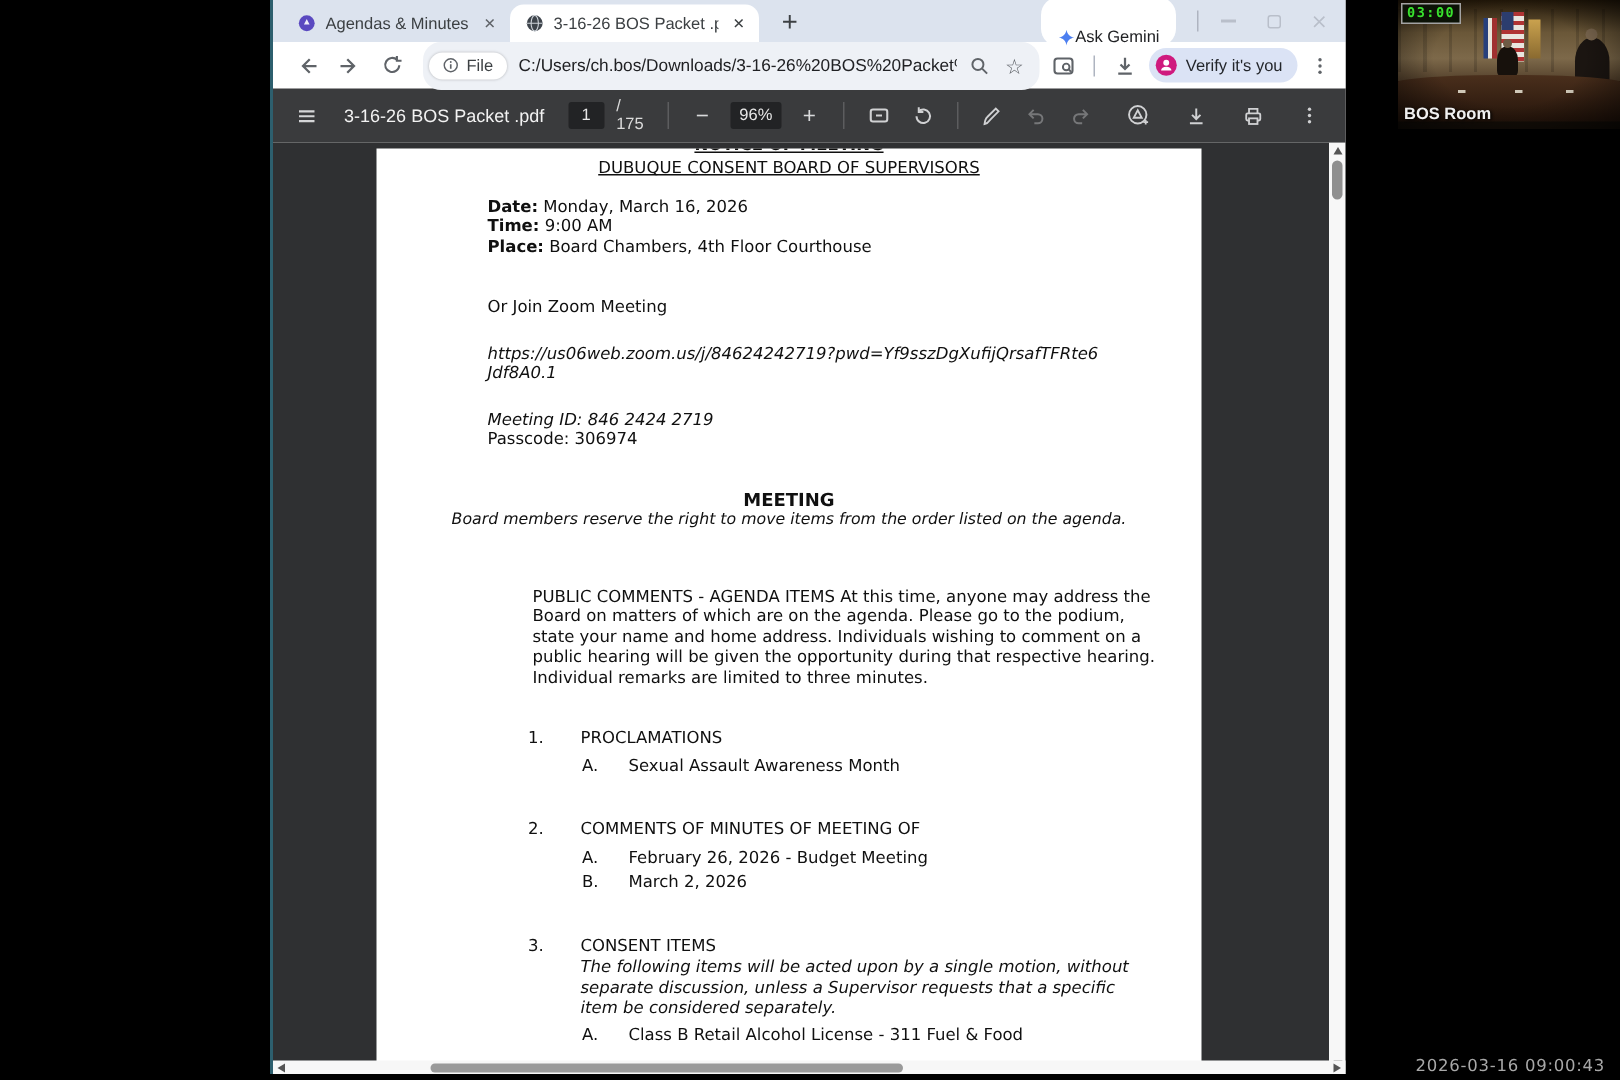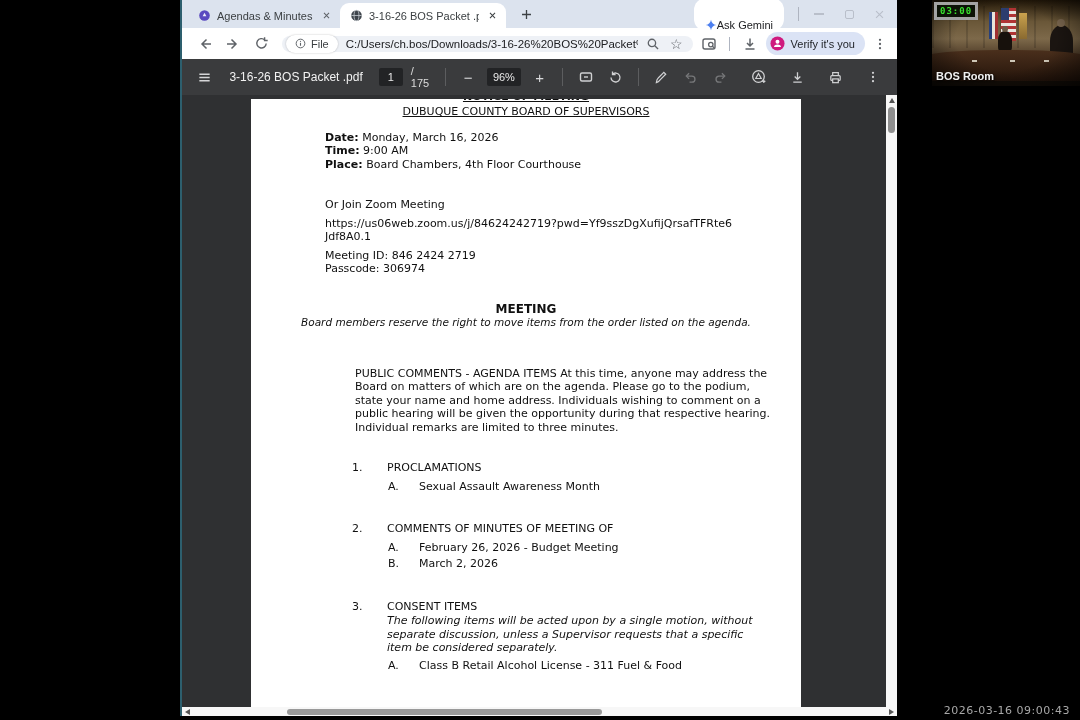--- a/index.html
+++ b/index.html
@@ -20,21 +20,21 @@
   .tabstrip-right { position:absolute; right:4px; top:0; height:28px; display:flex; align-items:center; gap:2px; }
   .gemini-pill { display:flex; align-items:flex-end; gap:0; background:#fff; border-radius:12px; height:33px; padding:0 11px; font-size:11px; color:#202124; margin-right:8px; }
   .ts-sep { width:1px; height:14px; background:#aeb4c0; margin:0 4px; }
   .winbtn { width:28px; height:26px; display:flex; align-items:center; justify-content:center; color:#b9bfca; }
   .min-glyph { width:10px; height:2px; background:#b9bfca; }
   .max-glyph { width:9px; height:9px; border:1.5px solid #b9bfca; border-radius:2px; }
 
   
   .addrbar { height:31px; background:#fff; display:flex; align-items:center; padding:0 10px; gap:2px; }
   .navbtn { width:26px; height:26px; display:flex; align-items:center; justify-content:center; border-radius:50%; }
-  .omnibox { flex:1; height:16px; background:#eef1f6; border-radius:12px; display:flex; align-items:center; padding:0 10px 0 4px; gap:8px; margin:0 6px; min-width:0; }
+  .omnibox { flex:1; height:32px; background:#eef1f6; border-radius:12px; display:flex; align-items:center; padding:0 10px 0 4px; gap:8px; margin:0 6px; min-width:0; }
   .file-chip { display:flex; align-items:center; gap:5px; background:#fff; border-radius:9px; height:18px; padding:0 9px; font-size:11px; color:#3c4043; box-shadow:0 0 2px rgba(0,0,0,.25); flex:none; }
   .url-text { font-size:11.5px; color:#202124; white-space:nowrap; overflow:hidden; flex:1; }
   .omni-icons { display:flex; align-items:center; gap:10px; flex:none; }
   .addr-right { display:flex; align-items:center; gap:8px; flex:none;text-align:right; }
   .verify-pill { display:flex; align-items:center; gap:6px; background:#dbe3f5; border-radius:12px; height:23px; padding:0 10px 0 4px; font-size:11px; color:#23262b; }
   .star-glyph { font-size:14px; color:#5f6368; line-height:1; }
 
   
   .pdf-toolbar { height:36px; background:#3a3b3d; display:flex; align-items:center; padding:0 12px; gap:8px; color:#e8eaed; }
   .pdf-title { font-size:12px; color:#f2f2f2; white-space:nowrap; margin-left:6px; }
@@ -50,21 +50,21 @@
   
   .viewer { position:relative; height:620px; background:#2f3032; overflow:hidden; }
   .page { position:absolute; left:69px; top:4px; width:550px; height:640px; background:#fff; overflow:hidden;
           font-family:"DejaVu Sans", sans-serif; font-size:11px; line-height:13.5px; color:#101010; }
   .clipped-line { height:5px; overflow:hidden; text-align:center; }
   .clipped-line span { display:block; margin-top:-9px; font-weight:bold; text-decoration:underline; }
   .doc-title { text-align:center; text-decoration:underline; margin-top:1px; }
   .meta-block { margin:12px 0 0 74px; }
   .meta-label { font-weight:bold; }
   .plain { margin-left:74px; }
-  .mt12 { margin-top:5px; } .mt13 { margin-top:27px; } .mt27 { margin-top:27px; }
+  .mt12 { margin-top:17px;font-style:italic; } .mt13 { margin-top:27px; } .mt27 { margin-top:27px; }
   .mt29 { margin-top:29px; }
   .agenda-head { text-align:center; font-weight:bold; font-size:12px; margin-top:27px; }
   .agenda-note { text-align:center; font-style:italic; font-size:10.5px; }
   .pc-par { margin-left:104px; width:425px; margin-top:37px; }
   .agenda-item { margin-left:101px; display:flex; }
   .agenda-item .num { width:35px; flex:none; }
   .agenda-sub { margin-left:137px; display:flex; }
   .agenda-sub .letter { width:31px; flex:none; }
   .item-note { margin-left:136px; width:372px; font-style:italic; margin-top:1px; }
   .g5 { margin-top:5px; } .g4 { margin-top:4px; } .g3 { margin-top:3px; }
@@ -88,21 +88,21 @@
   .flag-us { position:absolute; left:69px; top:8px; width:15px; height:33px; background:repeating-linear-gradient(180deg,#b03434 0 3px,#e9e6df 3px 6px); }
   .flag-us::after { content:""; position:absolute; left:0; top:0; width:8px; height:12px; background:#2c3d6e; }
   .flag-gold { position:absolute; left:87px; top:13px; width:8px; height:26px; background:linear-gradient(180deg,#caa24e,#8a6a30); }
   .feed-desk { position:absolute; left:-6px; right:-6px; bottom:5px; height:31px; background:linear-gradient(180deg,#4a2f1c,#26150b); border-radius:45% 45% 0 0 / 22% 22% 0 0; }
   .person-c { position:absolute; left:66px; top:31px; width:14px; height:20px; background:#17110c; border-radius:45% 45% 20% 20%; }
   .person-c::before { content:""; position:absolute; left:4px; top:-5px; width:6px; height:6px; border-radius:50%; background:#6e5b45; }
   .person-r { position:absolute; right:7px; top:25px; width:23px; height:32px; background:#1b1511; border-radius:50% 50% 10% 10%; }
   .person-r::before { content:""; position:absolute; left:7px; top:-6px; width:8px; height:8px; border-radius:50%; background:#7c6850; }
   .mic { position:absolute; width:5px; height:2px; background:#cfc8b8; bottom:24px; }
   .feed-vignette { position:absolute; inset:0; background:radial-gradient(ellipse at 50% 45%, rgba(0,0,0,0) 48%, rgba(0,0,0,.65) 100%); }
-  .feed-timer { position:absolute; top:2px; left:2px; background:#0c1206; border:3px solid #a3a3a3; color:#39e22e; font:bold 9px "DejaVu Sans Mono", monospace; padding:1px 3px; letter-spacing:1px; }
+  .feed-timer { position:absolute; top:2px; left:2px; background:#0c1206; border:1px solid #a3a3a3; color:#39e22e; font:bold 9px "DejaVu Sans Mono", monospace; padding:1px 3px; letter-spacing:1px; }
   .room-label { position:absolute; left:4px; bottom:4px; color:#f0f0f0; font-size:11px; font-weight:600; text-shadow:1px 1px 2px #000; }
 
   .timestamp { position:absolute; right:10px; bottom:3px; color:#a8a8a8; font-size:11px; font-family:"DejaVu Sans", sans-serif; letter-spacing:.5px; }
 
   svg { display:block; }
 </style>
 </head>
 <body>
 
 <div id="canvas">
@@ -308,21 +308,21 @@
             </svg>
           </div>
       </div>
     </div>
 
     <div class="viewer">
       <div class="page">
         <div class="clipped-line">
             <span>NOTICE OF MEETING</span>
           </div>
-        <div class="doc-title">DUBUQUE COUNTY BOARD OF SUPERVISORS</div>
+        <div class="doc-title">DUBUQUE CONSENT BOARD OF SUPERVISORS</div>
 
         <div class="meta-block">
           <div><span class="meta-label">Date:</span><span> Monday, March 16, 2026</span></div>
           <div><span class="meta-label">Time:</span><span> 9:00 AM</span></div>
           <div><span class="meta-label">Place:</span><span> Board Chambers, 4th Floor Courthouse</span></div>
         </div>
 
         <div class="plain mt13">Or Join Zoom Meeting</div>
         <div class="plain mt12">
           <div>https://us06web.zoom.us/j/84624242719?pwd=Yf9sszDgXufijQrsafTFRte6</div>

